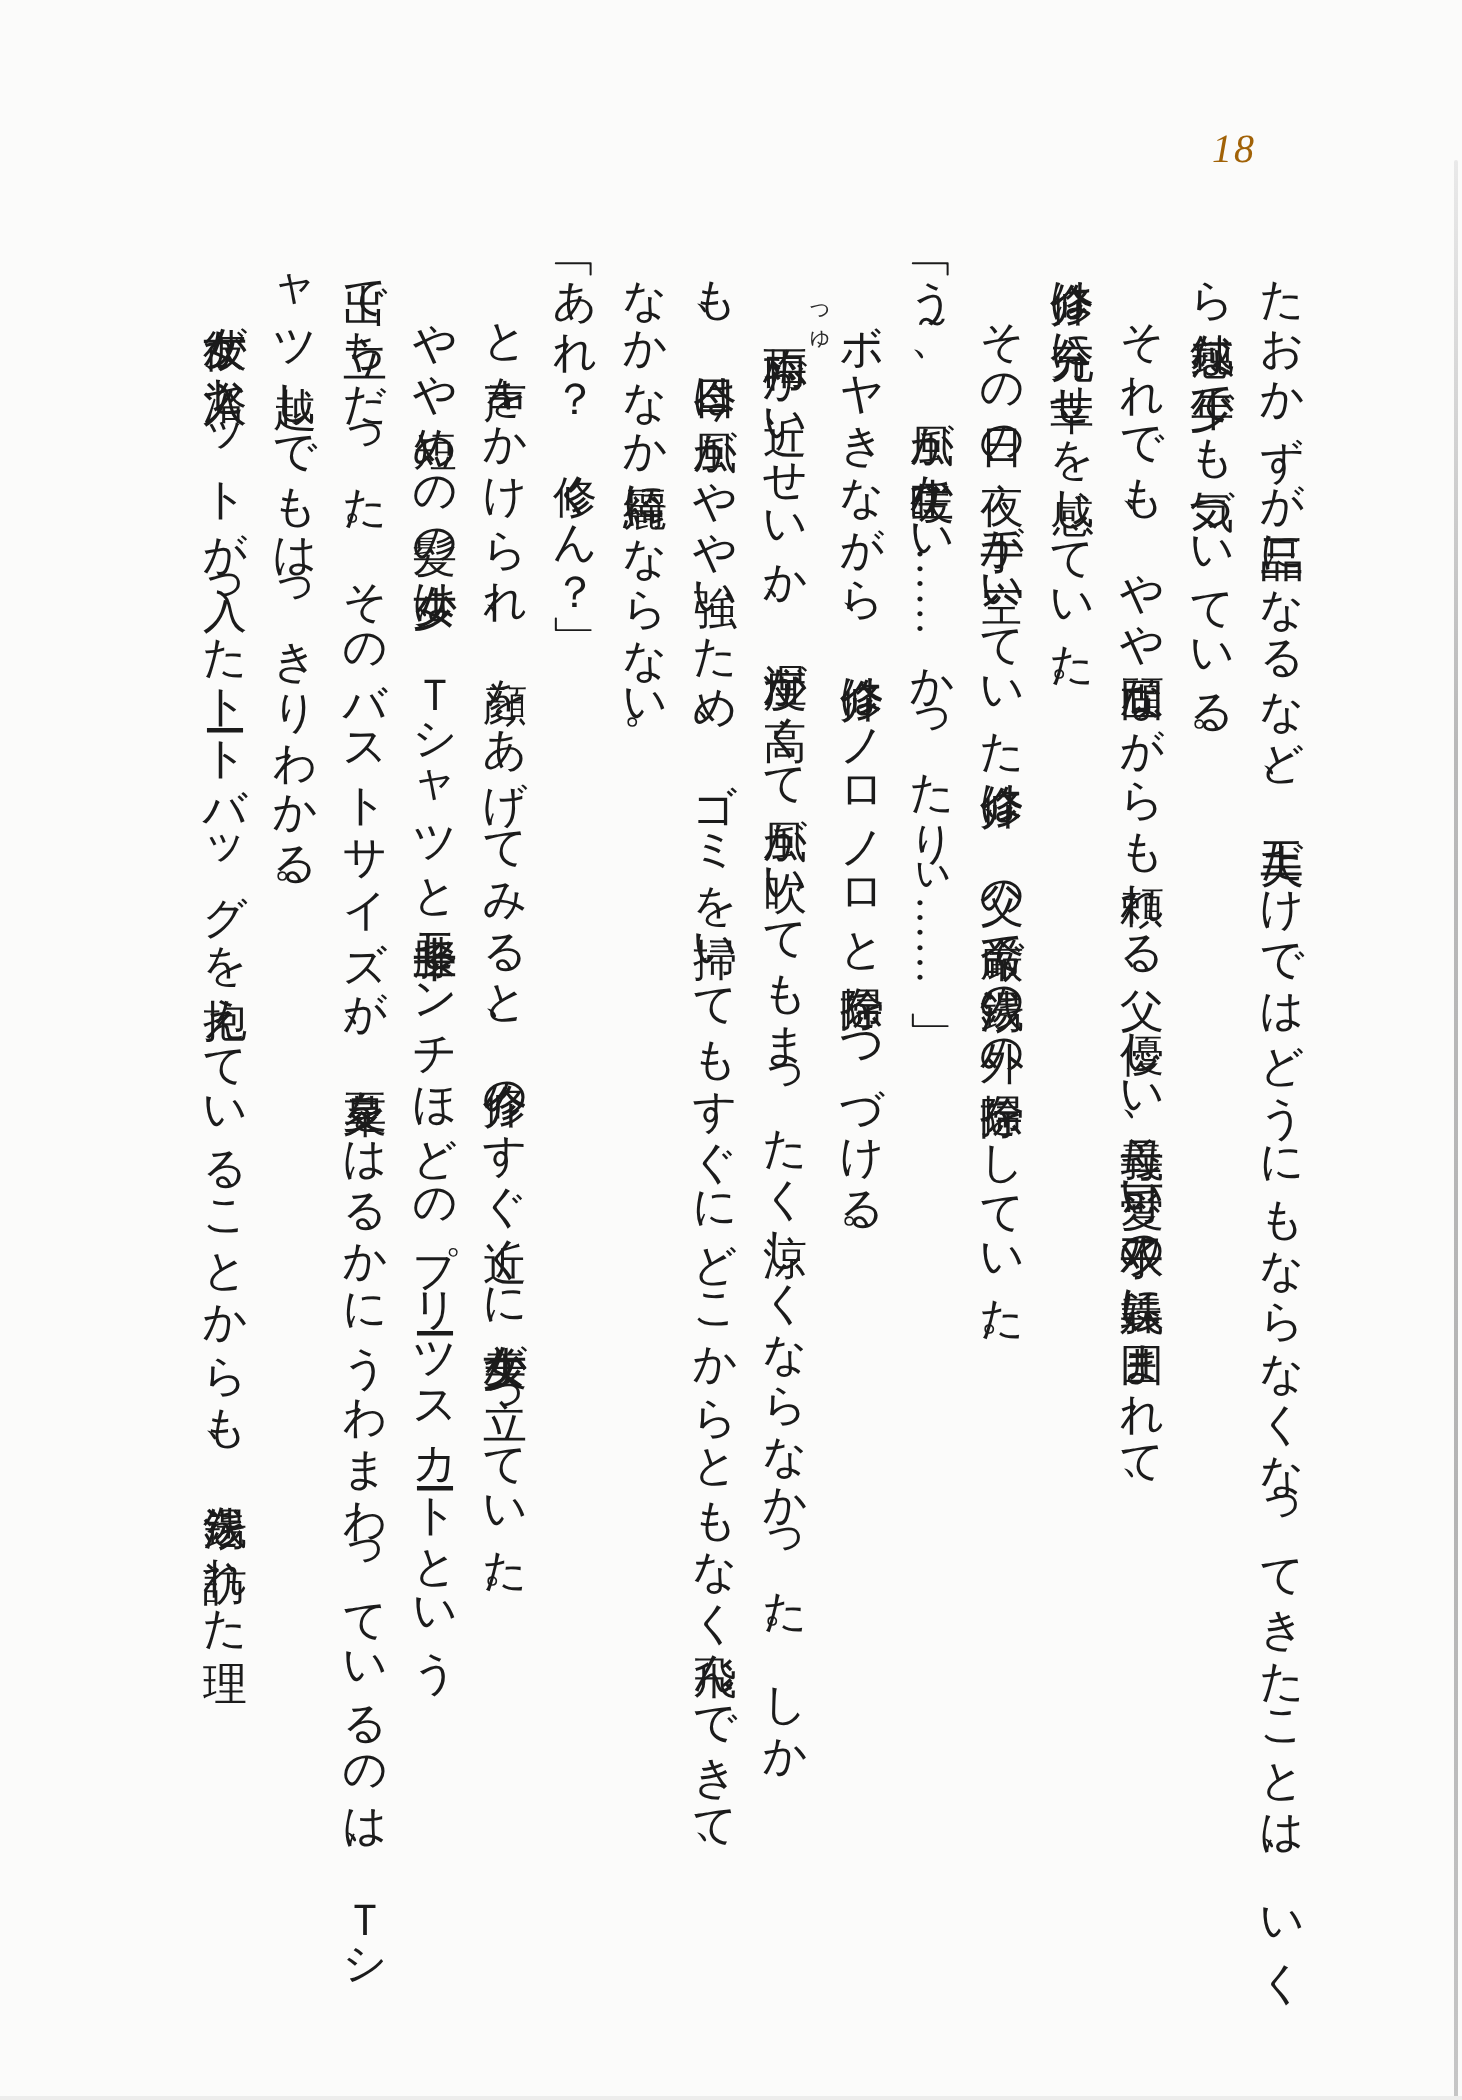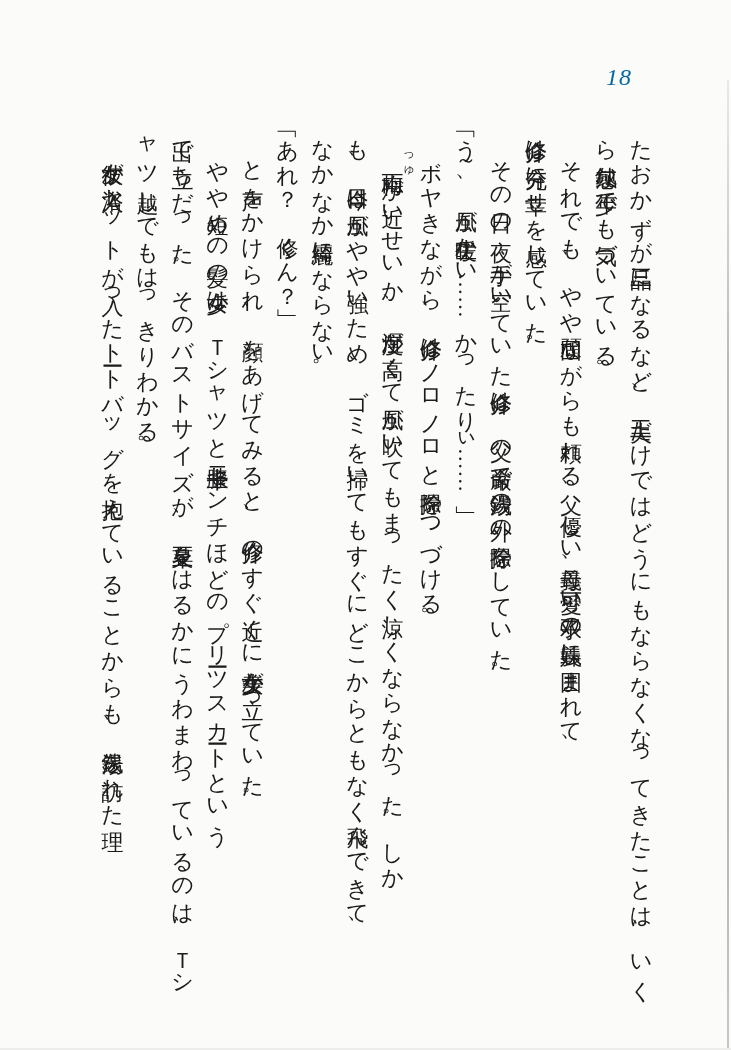--- a/index.html
+++ b/index.html
@@ -8,22 +8,22 @@
     position: relative;
     overflow: hidden;
     background: #fbfbfa;
     font-family: "Liberation Serif", "DejaVu Serif", serif;
   }
   .page-number {
     position: absolute;
     top: 64px;
     left: 606px;
     font-style: italic;
-    font-size: 24px;
-    color: #0369a1;
+    font-size: 20px;
+    color: #a16207;
     letter-spacing: 1px;
   }
   .page-text {
     position: absolute;
     top: 124px;
     right: 72px;
     height: 852px;
     writing-mode: vertical-rl;
     text-orientation: mixed;
     font-size: 22px;

